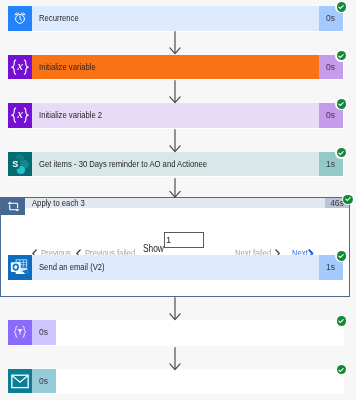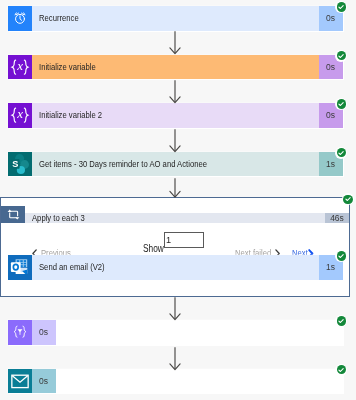--- a/index.html
+++ b/index.html
@@ -26,21 +26,21 @@
   .check i{width:9.6px;height:9.6px;border-radius:50%;background:#13883a;
            display:flex;align-items:center;justify-content:center;}
   .check svg{display:block;}
 
   
   .arrow{position:absolute;left:169px;width:12px;z-index:1;}
 
   
   .scope{position:absolute;left:0px;width:350px;background:#fff;
          border:1px solid #4d6a92;box-sizing:border-box;}
-  .scope-head{position:relative;height:25px;display:flex;align-items:flex-end;}
+  .scope-head{position:relative;height:25px;display:flex;align-items:flex-start;}
   .scope-head .ico{width:24px;flex:0 0 24px;display:flex;align-items:center;justify-content:center;}
   .scope-head .body{flex:1 1 auto;display:flex;align-items:center;min-width:0;}
   .scope-head .label{font-size:9.3px;color:#252525;margin-left:7px;white-space:nowrap;
                display:inline-block;transform:scaleX(.825);transform-origin:left center;}
   .scope-head .dur{width:24px;flex:0 0 24px;display:flex;align-items:center;
                    justify-content:center;font-size:8.5px;color:#3a3a3a;}
 
   
   .pager{position:relative;height:35px;font-size:9.2px;color:#a19f9d;}
   .pg{position:absolute;top:0;height:35px;display:flex;align-items:flex-end;white-space:nowrap;}
@@ -97,21 +97,21 @@
   <div class="node" style="top:54.5px">
     <div class="ico" style="background:#7510d2">
       <svg width="20" height="18" viewBox="0 0 20 18">
         <g fill="none" stroke="#fff" stroke-width="1.15" stroke-linecap="round">
           <path d="M5.6 2.15C3.9 2.15 4.35 5.1 4.05 6.75c-.2 1.25-.85 2-1.9 2.4 1.05.4 1.7 1.15 1.9 2.4.3 1.65-.15 4.6 1.55 4.6"></path>
           <path d="M14.4 2.15c1.7 0 1.25 2.95 1.55 4.6.2 1.25.85 2 1.9 2.4-1.05.4-1.7 1.15-1.9 2.4-.3 1.65.15 4.6-1.55 4.6"></path>
         </g>
         <text x="10.1" y="12.2" font-family="'Liberation Serif',serif" font-size="13" font-style="italic" fill="#fff" text-anchor="middle">x</text>
       </svg>
     </div>
-    <div class="body" style="background:#fdba74">
+    <div class="body" style="background:#f97316">
       <span class="label">Initialize variable</span>
     </div>
     <div class="dur" style="background:#c79bec">0s</div>
   </div>
   <div class="check" style="left:335.3px;top:49.6px">
     <i>
         <svg width="6" height="6" viewBox="0 0 10 10">
           <path d="M1.5 5.1 4 7.5 8.6 2.6" fill="none" stroke="#fff" stroke-width="1.8" stroke-linecap="round" stroke-linejoin="round"></path>
         </svg>
       </i>
@@ -207,20 +207,26 @@
       </div>
       <div class="dur" style="background:#b9c4d5">46s</div>
     </div>
 
     <div class="pager">
       <div class="pg dim" style="left:31px">
         <svg width="5" height="9" viewBox="0 0 5 9">
             <path d="M4.2 .9 .9 4.5 4.2 8.1" fill="none" stroke="#3a3a3a" stroke-width="1.35" stroke-linecap="round" stroke-linejoin="round"></path>
           </svg>
         <span style="margin-left:4px">Previous</span>
+      </div>
+      <div class="pg dim" style="left:75px">
+        <svg width="5" height="9" viewBox="0 0 5 9">
+            <path d="M4.2 .9 .9 4.5 4.2 8.1" fill="none" stroke="#3a3a3a" stroke-width="1.35" stroke-linecap="round" stroke-linejoin="round"></path>
+          </svg>
+        <span style="margin-left:4px">Previous failed</span>
       </div>
       <div class="pg-label" style="left:141.5px">
           <span>Show</span>
         </div>
       <input class="pg-input" value="1" style="">
       <div class="pg act" style="left:290.5px">
         <span style="width:13px;overflow:visible">Next</span>
         <svg width="6" height="9" viewBox="0 0 6 9" style="margin-left:3px">
             <path d="M1.2 1.1 4.4 4.5 1.2 7.9" fill="none" stroke="#1050f0" stroke-width="1.85" stroke-linecap="round" stroke-linejoin="round"></path>
           </svg>

